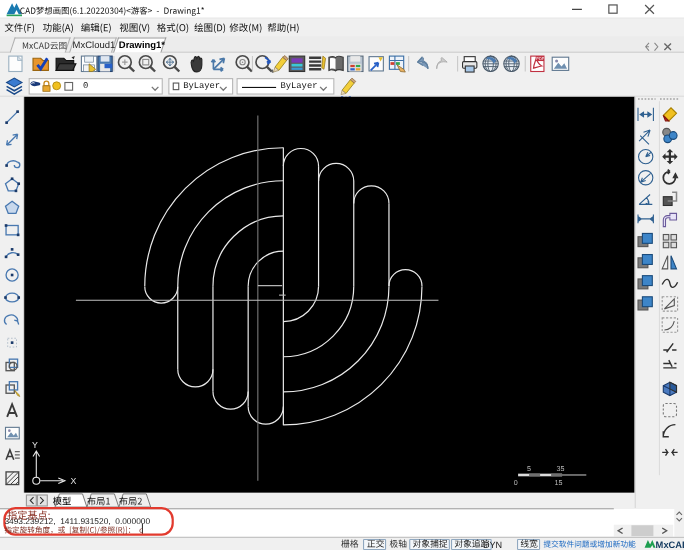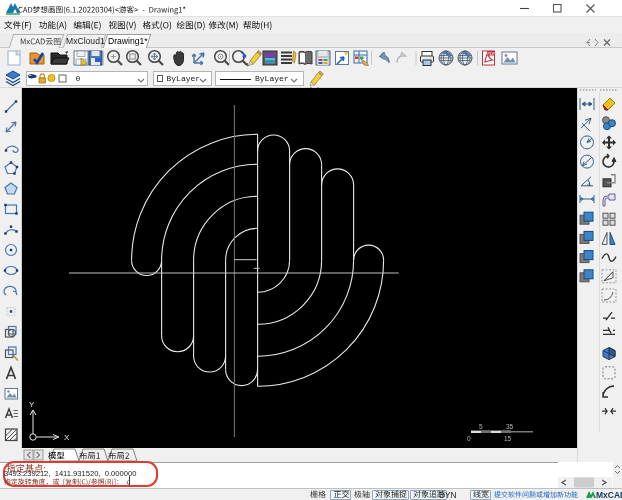--- a/index.html
+++ b/index.html
@@ -134,21 +134,21 @@
   </svg>
 
 <div class="menubar"></div>
 
 <div class="doctabs">
   <div class="tab" style="left:11px;width:51px"></div>
   <div class="tab" style="left:65px;width:39px"></div>
   <div class="tab tabact" style="left:105px;width:44px"></div>
 </div>
 <div class="ab" style="left:66px;top:36px;font-size:8.6px;color:#222">MxCloud1</div>
-<div class="ab" style="left:108px;top:35.5px;font-size:8.6px;font-weight:normal;color:#000">Drawing1*</div>
+<div class="ab" style="left:108px;top:35.5px;font-size:8.6px;font-weight:bold;color:#000">Drawing1*</div>
 <svg class="ab" width="40" height="10" style="left:586;top:38">
     <path d="M4 1 L1 4.5 L4 8 M4 4.5 H1" fill="none" stroke="#888"></path>
     <path d="M9 1 L12 4.5 L9 8" fill="none" stroke="#888"></path>
     <path d="M18 1.5 L24 7.5 M24 1.5 L18 7.5" stroke="#666" stroke-width="1.2"></path>
   </svg>
 
 <div class="toolbar1"></div>
 <svg class="ab" width="622" height="70" style="left:0;top:0">
     <g transform="translate(7 50)">
       <rect x="1" y="1" width="12" height="14" fill="#fdfdfd" stroke="#9ab0c0"></rect>

